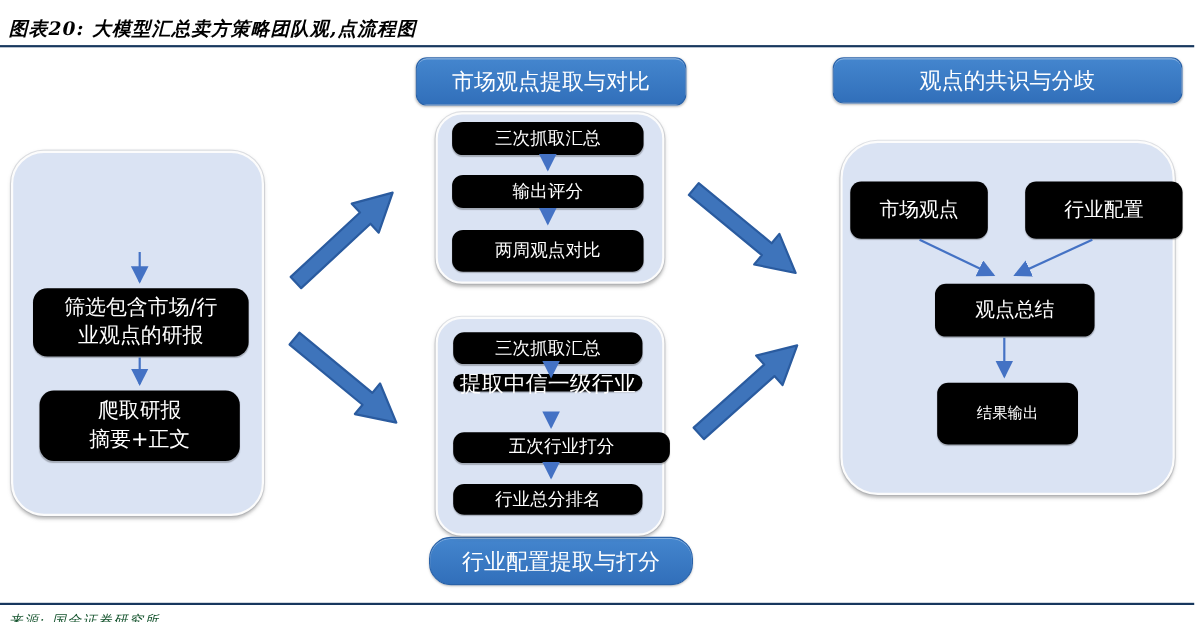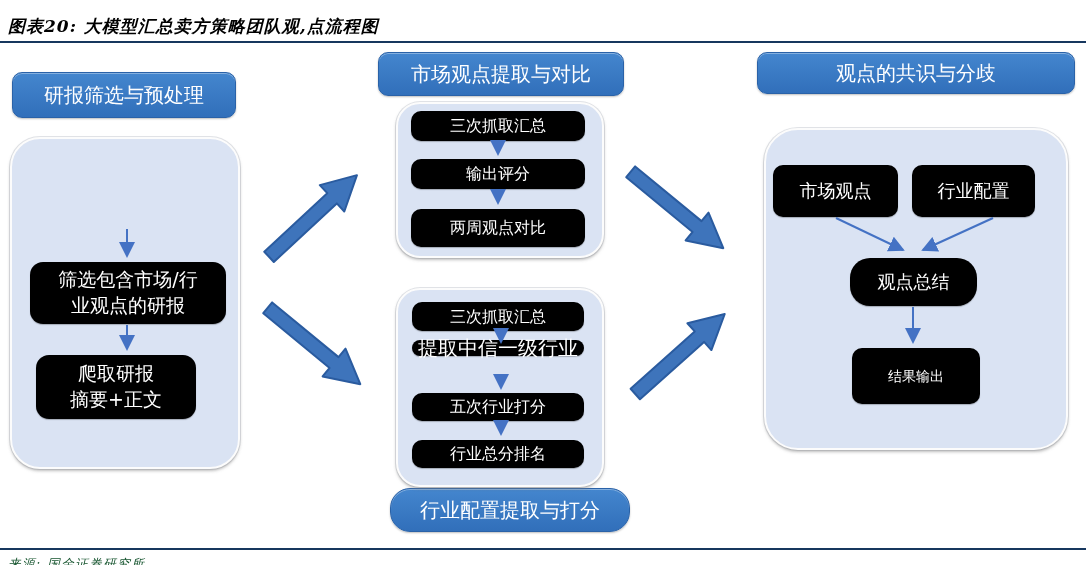--- a/index.html
+++ b/index.html
@@ -42,43 +42,42 @@
   .panel-midbot { left:396px; top:278px; width:204px; height:195px; border-radius:24px; }
   .panel-right  { left:764px; top:118px; width:300px; height:318px; border-radius:34px; }
   .step {
     position:absolute; display:flex; align-items:center; justify-content:center;
     text-align:center; background:#000000; color:#fff; border-radius:10px;
     white-space:pre-line; line-height:1.35;
     box-shadow: 0 1px 1px rgba(0,0,0,.25);
   }
   .ls1 { left:36px;  top:170px; width:182px; height:48px; font-size:19px; border-radius:13px; }
   .ls2 { left:30px;  top:252px; width:196px; height:62px; font-size:19px; border-radius:13px; }
-  .ls3 { left:36px;  top:345px; width:160px; height:64px; font-size:19px; border-radius:13px; }
+  .ls3 { left:36px;  top:345px; width:182px; height:64px; font-size:19px; border-radius:13px; }
   .mt1 { left:411px; top:101px; width:174px; height:30px; font-size:16px; }
   .mt2 { left:411px; top:149px; width:174px; height:30px; font-size:16px; }
   .mt3 { left:411px; top:199px; width:174px; height:38px; font-size:16px; }
   .mb1 { left:412px; top:292px; width:172px; height:29px; font-size:16px; }
   .mb2 { left:412px; top:330px; width:172px; height:16px; font-size:20px; }
-  .mb3 { left:412px; top:383px; width:172px; height:28px; font-size:16px;font-family:Liberation Serif, serif; }
+  .mb3 { left:412px; top:383px; width:197px; height:28px; font-size:16px;font-family:Liberation Serif, serif; }
   .mb4 { left:412px; top:430px; width:172px; height:28px; font-size:16px; }
   .ri1 { left:773px; top:155px; width:125px; height:52px; font-size:18px; }
-  .ri2 { left:912px; top:155px; width:123px; height:52px; font-size:18px; }
-  .rs  { left:850px; top:248px; width:127px; height:48px; font-size:18px;border-radius:20px; }
+  .ri2 { left:932px; top:155px; width:143px; height:52px; font-size:18px; }
+  .rs  { left:850px; top:248px; width:145px; height:48px; font-size:18px; }
   .ro  { left:852px; top:338px; width:128px; height:56px; font-size:14px; }
   .arrow-layer { position:absolute; left:0; top:0; width:1086px; height:565px; pointer-events:none; }
 </style>
 </head>
 <body>
 
 <div class="page">
 
   <div class="fig-title">图表20: 大模型汇总卖方策略团队观,点流程图</div>
   <div class="rule rule-top"></div>
 
-  <div class="hdr hdr-left">研报筛选与预处理</div>
   <div class="hdr hdr-midtop">市场观点提取与对比</div>
   <div class="hdr hdr-midbot">行业配置提取与打分</div>
   <div class="hdr hdr-right">观点的共识与分歧</div>
 
   <div class="panel panel-left"></div>
   <div class="panel panel-midtop"></div>
   <div class="panel panel-midbot"></div>
   <div class="panel panel-right"></div>
 
   <div class="step ls2">筛选包含市场/行

